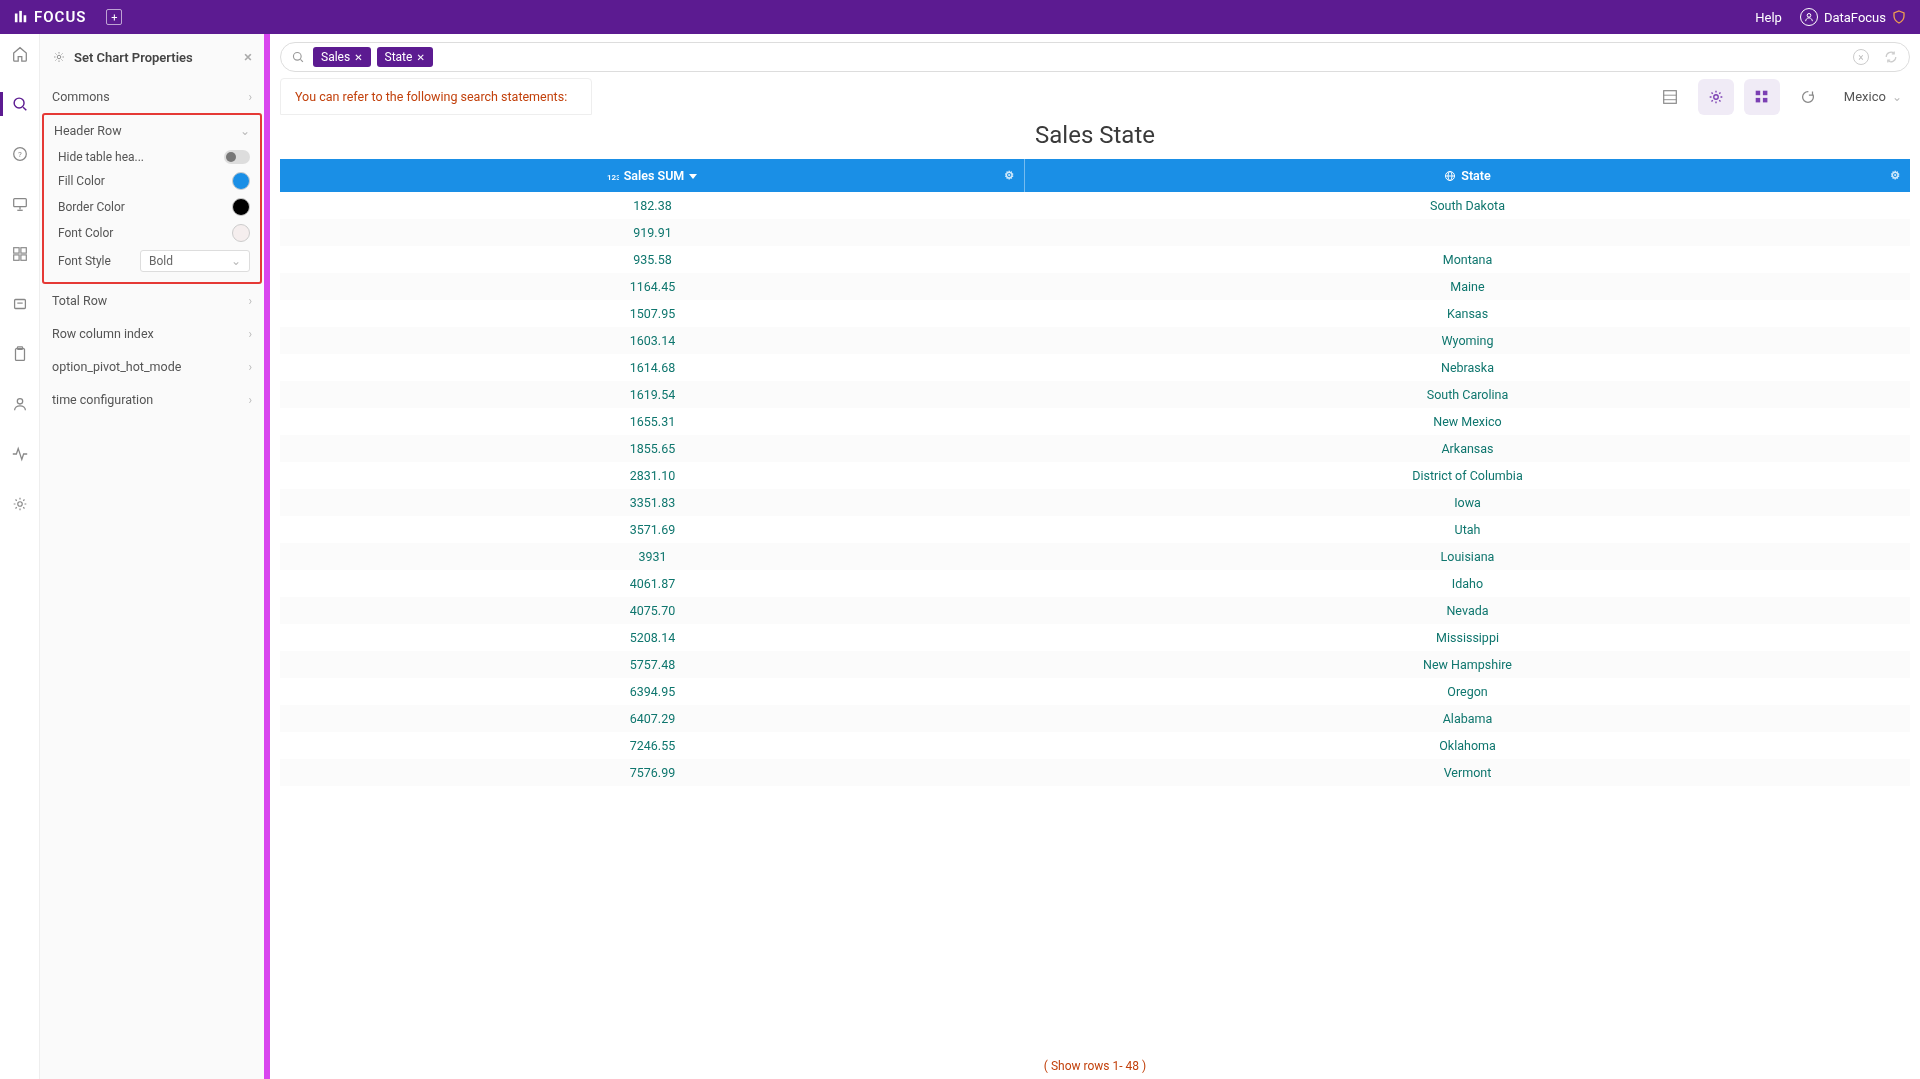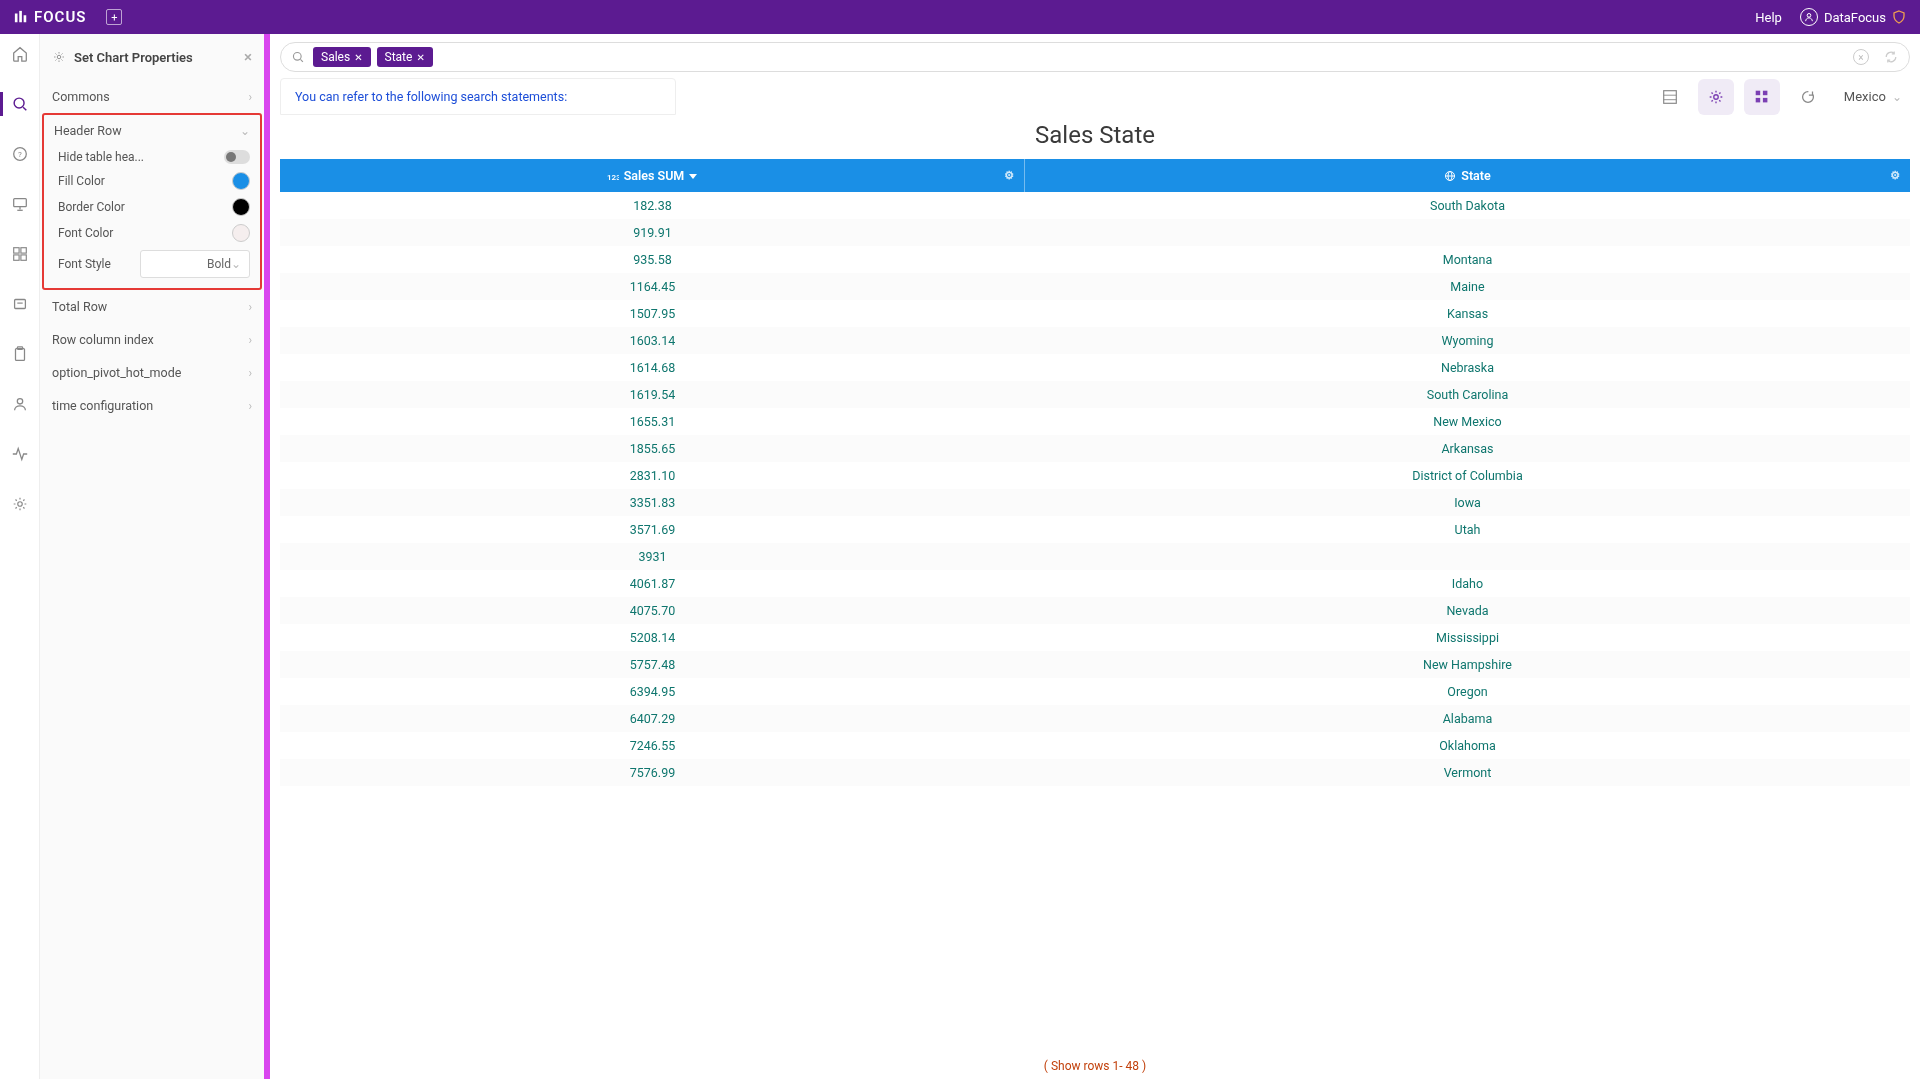--- a/index.html
+++ b/index.html
@@ -27,32 +27,32 @@
 .close-x { color:#aaa; font-size:15px; cursor:pointer; }
 .panel-section { display:flex; align-items:center; justify-content:space-between; padding: 9px 12px; font-size:12.5px; color:#555; cursor:pointer; }
 .chev { color:#bbb; font-size:12px; }
 .highlight-box { border: 2px solid #e53935; border-radius:3px; margin: 0 2px; padding-bottom:6px; }
 .highlight-box .panel-section { padding: 8px 10px; }
 .prop-row { display:flex; align-items:center; justify-content:space-between; padding: 4px 10px 4px 14px; font-size:12px; color:#555;gap:10px; }
 .prop-label { flex: 1; white-space:nowrap; overflow:hidden; text-overflow:ellipsis; }
 .toggle { width:26px; height:14px; background:#ddd; border-radius:7px; position:relative; }
 .toggle::after { content:''; position:absolute; left:2px; top:2px; width:10px; height:10px; border-radius:50%; background:#777; }
 .color-swatch { width:18px; height:18px; border-radius:50%; border:1px solid #ccc; }
-.select-box { width:110px; height:28px; border:1px solid #ddd; border-radius:3px; background:#fff; font-size:12px; padding: 0 8px; display:flex; align-items:center; justify-content:flex-end; color:#666; }
+.select-box { width:110px; height:22px; border:1px solid #ddd; border-radius:3px; background:#fff; font-size:12px; padding: 0 8px; display:flex; align-items:center; justify-content:space-between; color:#666; }
 
 .main { flex:1; display:flex; flex-direction:column; padding: 8px 10px 0 10px; min-width:0; }
 .search-bar { display:flex; align-items:center; border:1px solid #ddd; border-radius:18px; padding: 4px 10px; gap:8px; }
 .search-icon-svg { width:14px; height:14px; color:#999; }
 .pill { color:#fff; border-radius:3px; padding: 3px 8px; font-size:12px; display:flex; align-items:center; gap:4px; }
 .pill-x { font-size:10px; }
 .search-right { margin-left:auto; display:flex; align-items:center; gap:14px; color:#bbb; }
 .circ-icon { width:16px; height:16px; border:1px solid #ccc; border-radius:50%; display:flex; align-items:center; justify-content:center; font-size:10px; }
 
 .hint-bar { display:flex; align-items:center; justify-content:space-between; margin-top:6px; }
-.hint-box { border:1px solid #eee; border-radius:4px 4px 0 0; padding: 10px 14px; font-size:12.5px; color:#1d4ed8; width: 396px; }
+.hint-box { border:1px solid #eee; border-radius:4px 4px 0 0; padding: 10px 14px; font-size:12.5px; color:#c2410c; width: 312px; }
 .tool-row { display:flex; align-items:center; gap:10px; }
 .tool-btn { width:36px; height:36px; border-radius:6px; display:flex; align-items:center; justify-content:center; background:#fff; cursor:pointer; }
 .tool-btn.shaded { background:#f0ebf6; }
 .actions-drop { display:flex; align-items:center; gap:6px; font-size:13px; color:#555; cursor:pointer; padding: 0 8px; }
 
 .title-h { text-align:center; font-size:24px; color:#3a3a3a; font-weight:400; margin: 6px 0 10px; }
 .grid-area { flex:1; display:flex; flex-direction:column; min-height:0; }
 .grid-head { display:flex; }
 .gh-cell { color:#fff; font-size:12.5px; font-weight:600; display:flex; align-items:center; justify-content:center; padding:9px 0; position:relative; }
 .gh-cell .mini-gear { position:absolute; right:10px; color: rgba(255,255,255,0.8); font-size:11px; }
@@ -368,20 +368,21 @@
           <div class="g-row">
             <div class="gc1">3351.83</div>
             <div class="gc2">Iowa</div>
           </div>
           <div class="g-row">
             <div class="gc1">3571.69</div>
             <div class="gc2">Utah</div>
           </div>
           <div class="g-row">
             <div class="gc1">3931</div>
+            <div class="gc2">Louisiana</div>
           </div>
           <div class="g-row">
             <div class="gc1">4061.87</div>
             <div class="gc2">Idaho</div>
           </div>
           <div class="g-row">
             <div class="gc1">4075.70</div>
             <div class="gc2">Nevada</div>
           </div>
           <div class="g-row">

